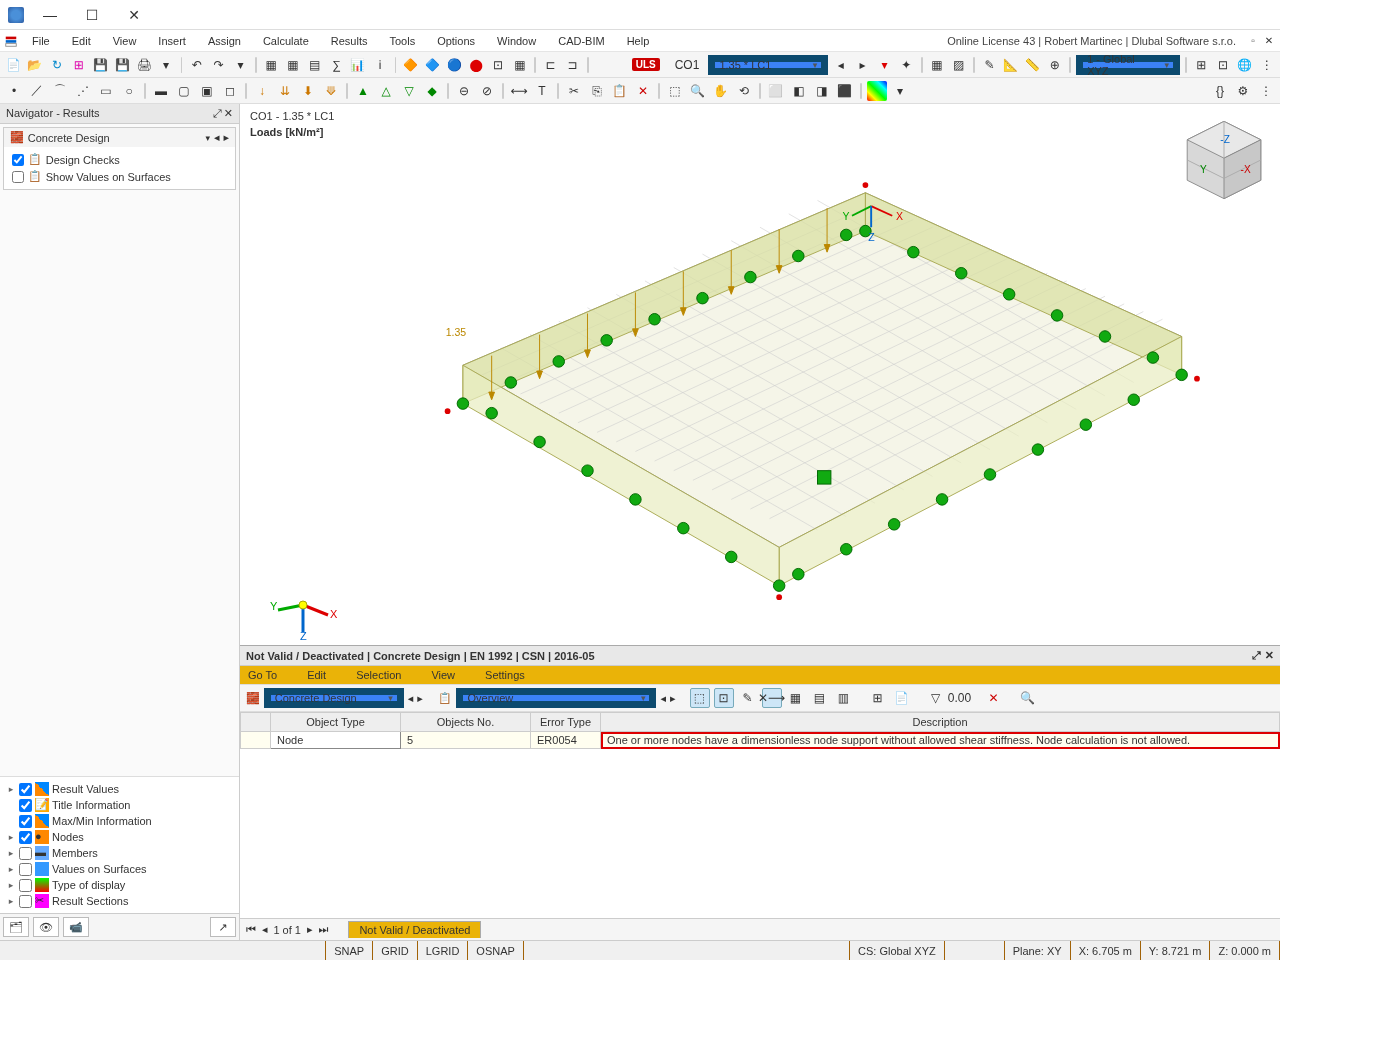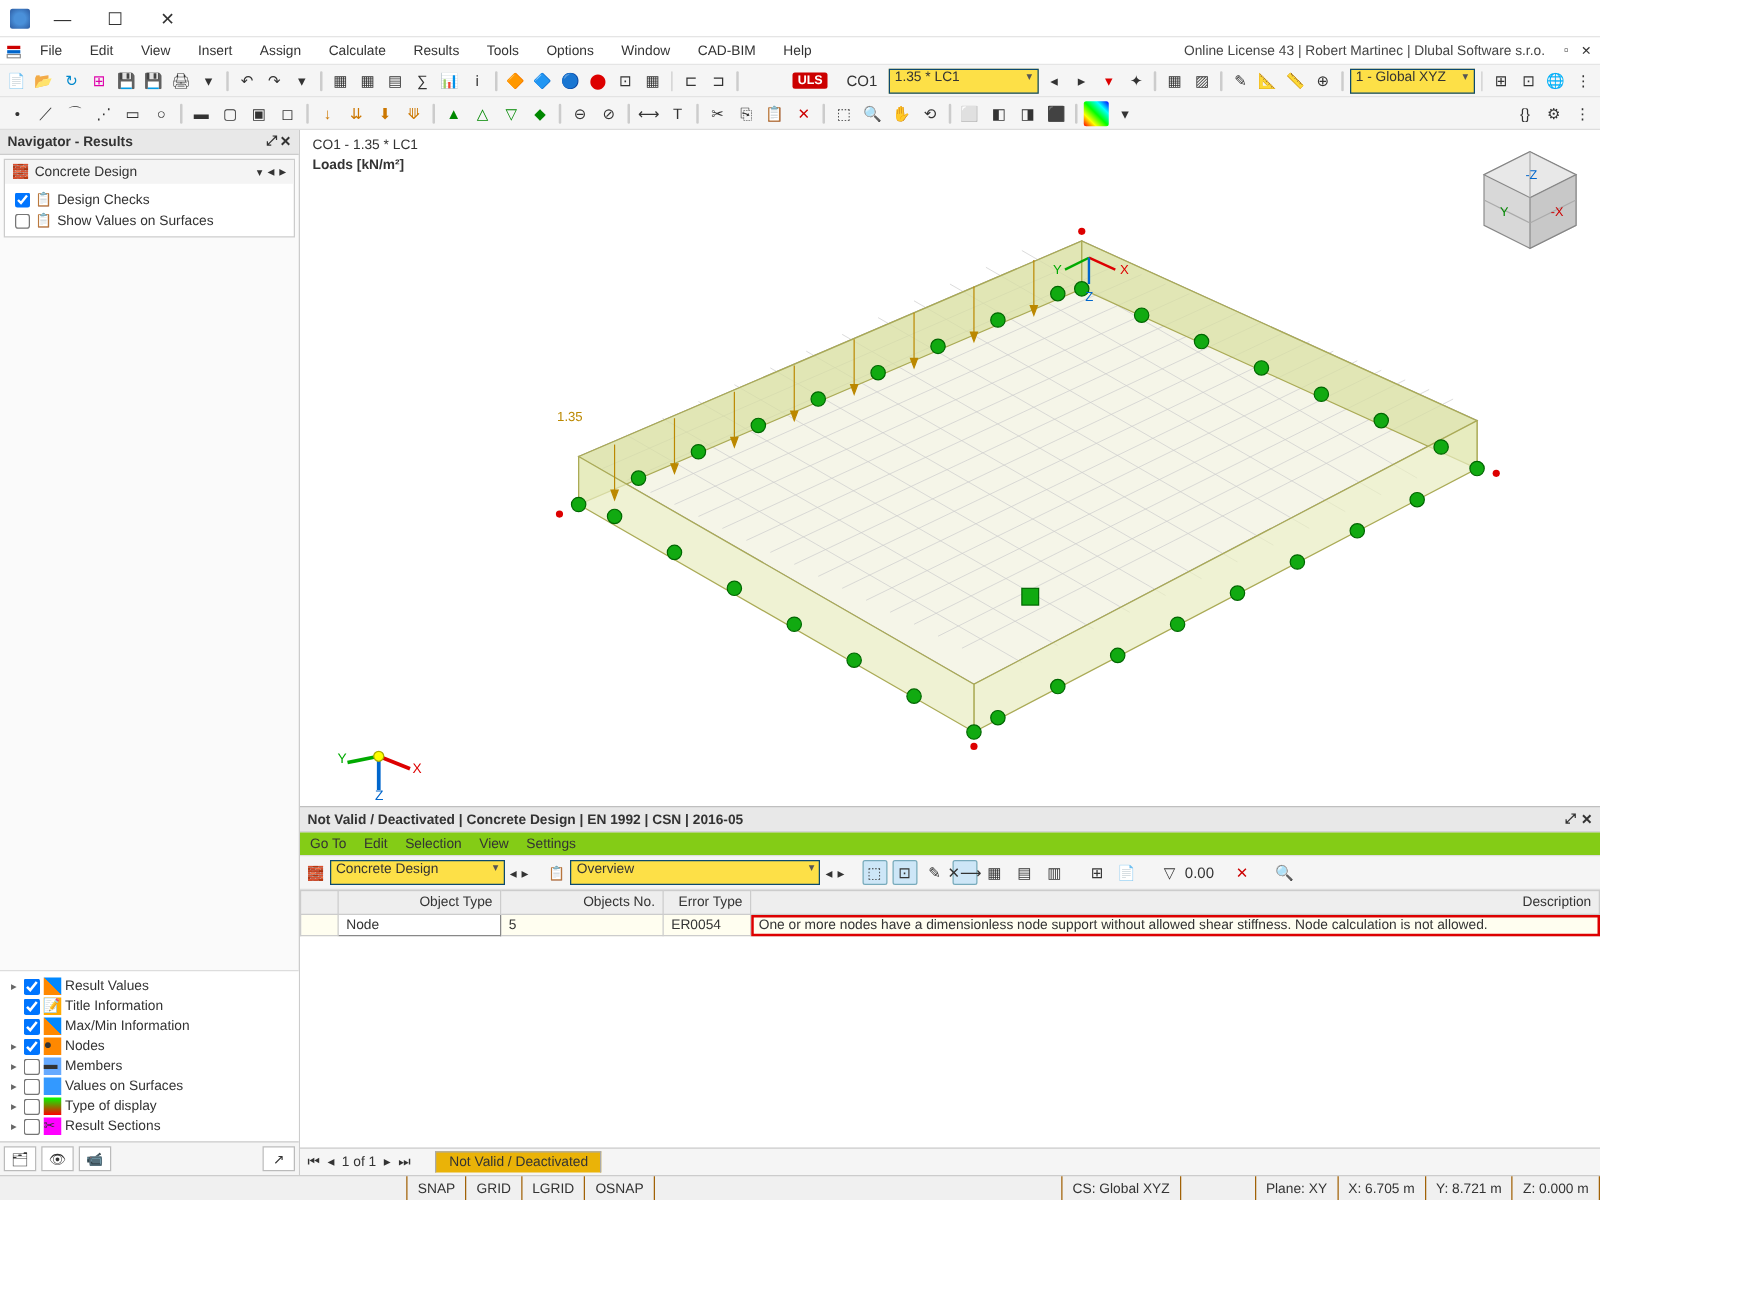--- a/index.html
+++ b/index.html
@@ -13,26 +13,26 @@
 .menubar .m { padding: 2px 10px; cursor: default; }
 .menubar .license { margin-left: auto; font-size: 11px; color: #444; padding-right: 4px; }
 .menubar .doc-icon { width:14px;height:14px;display:inline-block;margin-right:2px; }
 .wctl { display:flex; gap:2px; margin-left:4px; }
 .wctl span { width:14px; text-align:center; font-size:10px; }
 .toolbar { height: 26px; background: #f5f5f5; display: flex; align-items: center; padding: 0 4px; gap: 3px; border-bottom: 1px solid #ddd; }
 .tb { width: 20px; height: 20px; display: flex; align-items: center; justify-content: center; border-radius: 2px; font-size: 12px; }
 .tb.sep { width: 2px; background: #ccc; margin: 0 2px; height: 16px; }
 .tb.wide { width: auto; padding: 0 6px; }
 .uls-badge { background: #c00; color: #fff; font-weight: bold; padding: 1px 4px; font-size: 10px; border-radius: 2px; margin-left: 32px; }
-.combo { height: 20px; border: 1px solid #0c4a6e; background: #fde047; padding: 0 18px 0 4px; font-size: 11px; min-width: 120px; position: relative; display:flex; }
+.combo { height: 20px; border: 7px solid #0c4a6e; background: #3b82f6; padding: 0 18px 0 4px; font-size: 11px; min-width: 120px; position: relative; display:flex; align-items:center; }
 .combo::after { content: "▾"; position: absolute; right: 4px; color: #555; font-size:9px; }
 
 .main { display: flex; height: calc(100% - 30px - 22px - 26px - 26px - 20px); }
 .navigator { width: 240px; border-right: 1px solid #ccc; display:flex; flex-direction:column; background:#fafafa; }
-.nav-hdr { background: #e8e8e8; padding: 3px 6px; font-weight: bold; border-bottom:1px solid #ccc; display:flex; align-items:flex-end; }
+.nav-hdr { background: #e8e8e8; padding: 3px 6px; font-weight: normal; border-bottom:1px solid #ccc; display:flex; align-items:flex-start; }
 .nav-hdr .tools { margin-left:auto; display:flex; gap:2px; font-size:10px; }
 .nav-sec { background:#fff; border:1px solid #ccc; margin:3px; flex:0 0 auto; }
 .nav-sec-hdr { padding:3px 6px; display:flex; align-items:center; gap:4px; background:#f4f4f4; }
 .nav-sec-hdr .arrow { margin-left:auto; font-size:9px; }
 .nav-body { padding:4px 8px; }
 .nav-item { display:flex; align-items:center; gap:4px; padding:2px 0; }
 .nav-item input[type=checkbox] { width:12px; height:12px; }
 .nav-bottom { margin-top:auto; padding:4px; background:#fff; border-top:1px solid #ddd; }
 .tree-item { display:flex; align-items:center; gap:3px; padding:1px 2px; }
 .tree-item .exp { width:10px; text-align:center; color:#666; font-size:9px; }
@@ -43,25 +43,25 @@
 .viewport { flex:1; position:relative; background:#fff; overflow:hidden; }
 .vp-label { position:absolute; top:6px; left:10px; font-size:11px; color:#333; }
 .vp-label2 { position:absolute; top:22px; left:10px; font-size:11px; color:#333;font-weight:bold; }
 .vp-cube { position:absolute; top:10px; right:10px; width:92px; height:92px; }
 .vp-axes { position:absolute; left:28px; bottom:300px; width:70px; height:70px; }
 .vp-model { position:absolute; left:60px; top:60px; right:60px; bottom:20px; }
 
 .bottom-panel { position:absolute; left:0; right:0; bottom:0; height:295px; background:#fff; border-top:1px solid #aaa; display:flex; flex-direction:column;margin-top:42px; }
 .bp-hdr { background:#e8e8e8; padding:3px 6px; font-weight:bold; display:flex; align-items:center; border-bottom:1px solid #ccc; }
 .bp-hdr .tools { margin-left:auto; display:flex; gap:4px; font-size:10px; }
-.bp-menu { display:flex; gap:14px; padding:3px 8px; background:#84cc16; border-bottom:1px solid #ddd; }
+.bp-menu { display:flex; gap:30px; padding:3px 8px; background:#eab308; border-bottom:1px solid #ddd; }
 .bp-tb { display:flex; align-items:center; gap:4px; padding:3px 6px; background:#f5f5f5; border-bottom:1px solid #ddd; }
 .bp-table { flex:1; overflow:auto; }
 .bp-table table { width:100%; border-collapse:collapse; }
-.bp-table th { background:#eee; border:1px solid #ccc; padding:3px 6px; font-weight:normal;text-align:right; }
+.bp-table th { background:#eee; border:1px solid #ccc; padding:3px 6px; font-weight:normal; }
 .bp-table td { border:1px solid #ccc; padding:2px 6px; background:#fffef0; }
 .bp-table td.hl { outline:2px solid #d00; outline-offset:-2px; }
 .bp-table td.obj { background:#fff; border:1px solid #888; }
 .bp-pager { display:flex; align-items:center; gap:6px; padding:2px 6px; border-top:1px solid #ccc; background:#f5f5f5; }
 .bp-pager .tab { padding:2px 10px; border:1px solid #aaa; background:#eab308; border-bottom:none; }
 
 .nav-footer { display:flex; gap:4px; padding:3px; border-top:1px solid #ccc; background:#f5f5f5; }
 .nav-footer .fbtn { width:26px; height:20px; border:1px solid #bbb; display:flex; align-items:center; justify-content:center; background:#fff; }
 
 .statusbar { height:20px; background:#f0f0f0; border-top:1px solid #ccc; display:flex; align-items:center; font-size:10px; }

